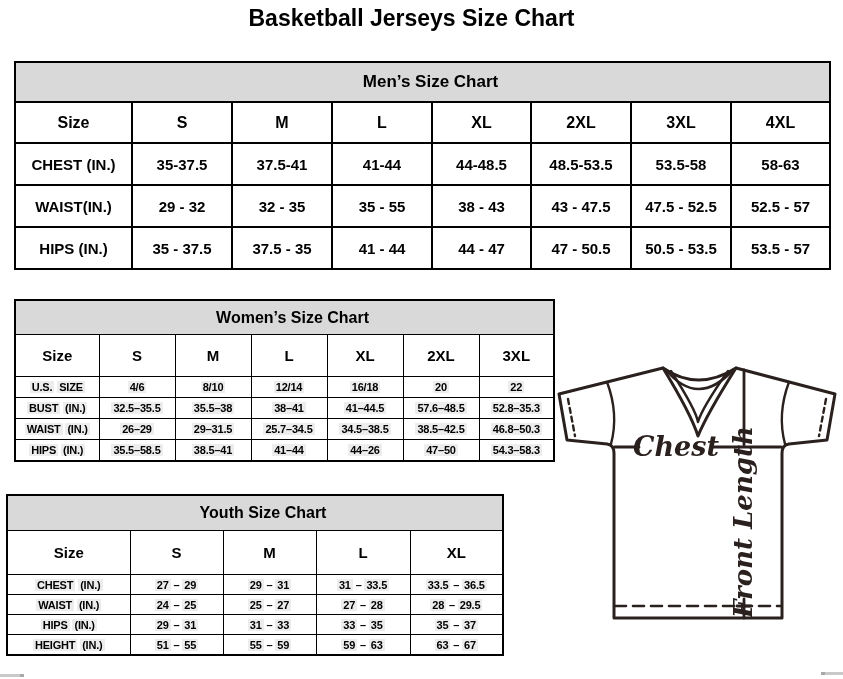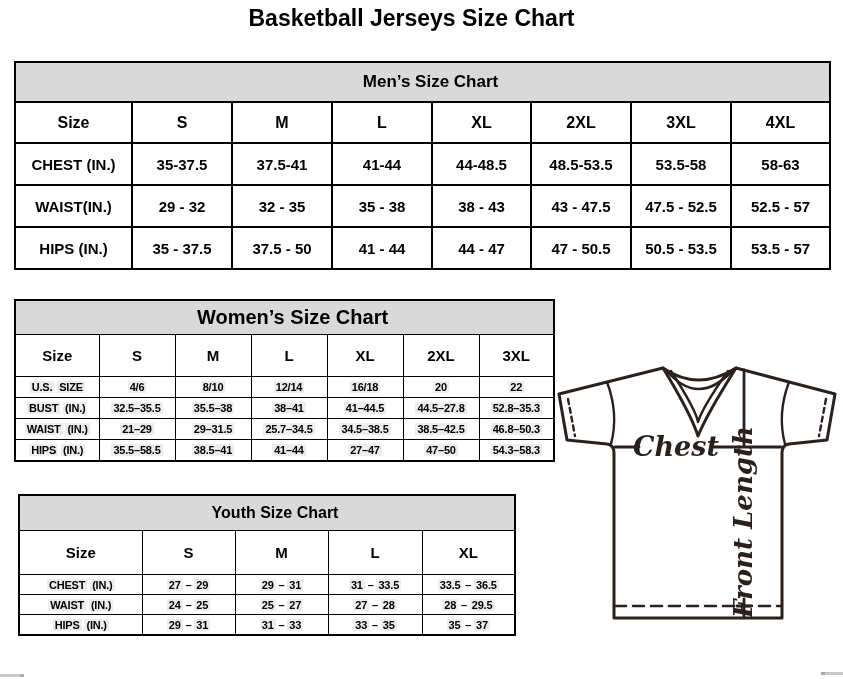--- a/index.html
+++ b/index.html
@@ -22,25 +22,25 @@
   }
   tr.band td{background:#d9d9d9;font-size:17px;padding-left:16px;}
   
   #mens{left:14px;top:61px;width:815px;}
   #mens td{border-width:2px;}
   #mens tr.band td{height:38px;}
   #mens tr.cols td{height:39px;font-size:16px;}
   #mens tr.data td{height:40px;font-size:15px;}
   
   #womens{left:14px;top:299px;width:539px;}
-  #womens tr.band td{height:33px;font-size:20px;}
+  #womens tr.band td{height:33px;font-size:16px;}
   #womens tr.cols td{height:41px;font-size:15px;}
   #womens tr.data td{height:20px;font-size:11px;letter-spacing:-0.2px;}
   
-  #youth{left:18px;top:494px;width:496px;}
+  #youth{left:6px;top:494px;width:496px;}
   #youth tr.band td{height:34px;font-size:16px;}
   #youth tr.cols td{height:43px;font-size:15px;}
   #youth tr.data td{height:19px;font-size:11px;letter-spacing:-0.2px;}
   
   .hl{background:#ededed;padding:0 2px;}
   
   .jersey{position:absolute;left:551px;top:352px;width:292px;height:278px;}
   .jersey text{
     font-family:"DejaVu Serif",serif;font-style:italic;font-weight:bold;
     fill:#2a211e;stroke:none;
@@ -89,30 +89,30 @@
           <td>41-44</td>
           <td>44-48.5</td>
           <td>48.5-53.5</td>
           <td>53.5-58</td>
           <td>58-63</td>
         </tr>
         <tr class="data">
           <td>WAIST(IN.)</td>
           <td>29 - 32</td>
           <td>32 - 35</td>
-          <td>35 - 38</td>
+          <td>35 - 55</td>
           <td>38 - 43</td>
           <td>43 - 47.5</td>
           <td>47.5 - 52.5</td>
           <td>52.5 - 57</td>
         </tr>
         <tr class="data">
           <td>HIPS (IN.)</td>
           <td>35 - 37.5</td>
-          <td>37.5 - 50</td>
+          <td>37.5 - 35</td>
           <td>41 - 44</td>
           <td>44 - 47</td>
           <td>47 - 50.5</td>
           <td>50.5 - 53.5</td>
           <td>53.5 - 57</td>
         </tr>
       </tbody>
     </table>
 
   <table id="womens" class="size">
@@ -146,38 +146,38 @@
           <td><span class="hl">16/18</span></td>
           <td><span class="hl">20</span></td>
           <td><span class="hl">22</span></td>
         </tr>
         <tr class="data">
           <td><span class="hl">BUST</span> <span class="hl">(IN.)</span></td>
           <td><span class="hl">32.5–35.5</span></td>
           <td><span class="hl">35.5–38</span></td>
           <td><span class="hl">38–41</span></td>
           <td><span class="hl">41–44.5</span></td>
-          <td><span class="hl">44.5–27.8</span></td>
+          <td><span class="hl">57.6–48.5</span></td>
           <td><span class="hl">52.8–35.3</span></td>
         </tr>
         <tr class="data">
           <td><span class="hl">WAIST</span> <span class="hl">(IN.)</span></td>
-          <td><span class="hl">21–29</span></td>
+          <td><span class="hl">26–29</span></td>
           <td><span class="hl">29–31.5</span></td>
           <td><span class="hl">25.7–34.5</span></td>
           <td><span class="hl">34.5–38.5</span></td>
           <td><span class="hl">38.5–42.5</span></td>
           <td><span class="hl">46.8–50.3</span></td>
         </tr>
         <tr class="data">
           <td><span class="hl">HIPS</span> <span class="hl">(IN.)</span></td>
           <td><span class="hl">35.5–58.5</span></td>
           <td><span class="hl">38.5–41</span></td>
           <td><span class="hl">41–44</span></td>
-          <td><span class="hl">27–47</span></td>
+          <td><span class="hl">44–26</span></td>
           <td><span class="hl">47–50</span></td>
           <td><span class="hl">54.3–58.3</span></td>
         </tr>
       </tbody>
     </table>
 
   <table id="youth" class="size">
       <colgroup>
         <col style="width: 123px;">
         <col style="width: 93px;">
@@ -210,20 +210,27 @@
           <td><span class="hl">27</span> – <span class="hl">28</span></td>
           <td><span class="hl">28</span> – <span class="hl">29.5</span></td>
         </tr>
         <tr class="data">
           <td><span class="hl">HIPS</span> <span class="hl">(IN.)</span></td>
           <td><span class="hl">29</span> – <span class="hl">31</span></td>
           <td><span class="hl">31</span> – <span class="hl">33</span></td>
           <td><span class="hl">33</span> – <span class="hl">35</span></td>
           <td><span class="hl">35</span> – <span class="hl">37</span></td>
         </tr>
+        <tr class="data">
+          <td><span class="hl">HEIGHT</span> <span class="hl">(IN.)</span></td>
+          <td><span class="hl">51</span> – <span class="hl">55</span></td>
+          <td><span class="hl">55</span> – <span class="hl">59</span></td>
+          <td><span class="hl">59</span> – <span class="hl">63</span></td>
+          <td><span class="hl">63</span> – <span class="hl">67</span></td>
+        </tr>
       </tbody>
     </table>
 
   <svg class="jersey" viewBox="0 0 292 278" xmlns="http://www.w3.org/2000/svg">
     <g fill="none" stroke="#2a211e" stroke-width="3" stroke-linejoin="round" stroke-linecap="round">
 
       <path fill="#ffffff" d="M112,16 L8,42 L16,88 L56,92 Q63,93 63,101 L63,266 L231,266 L231,101 Q231,93 238,92 L276,88 L284,42 L185,16 Q147,40 112,16 Z"></path>
 
       <path d="M115,18 Q147,56 182,18" stroke-width="2.6"></path>
 

